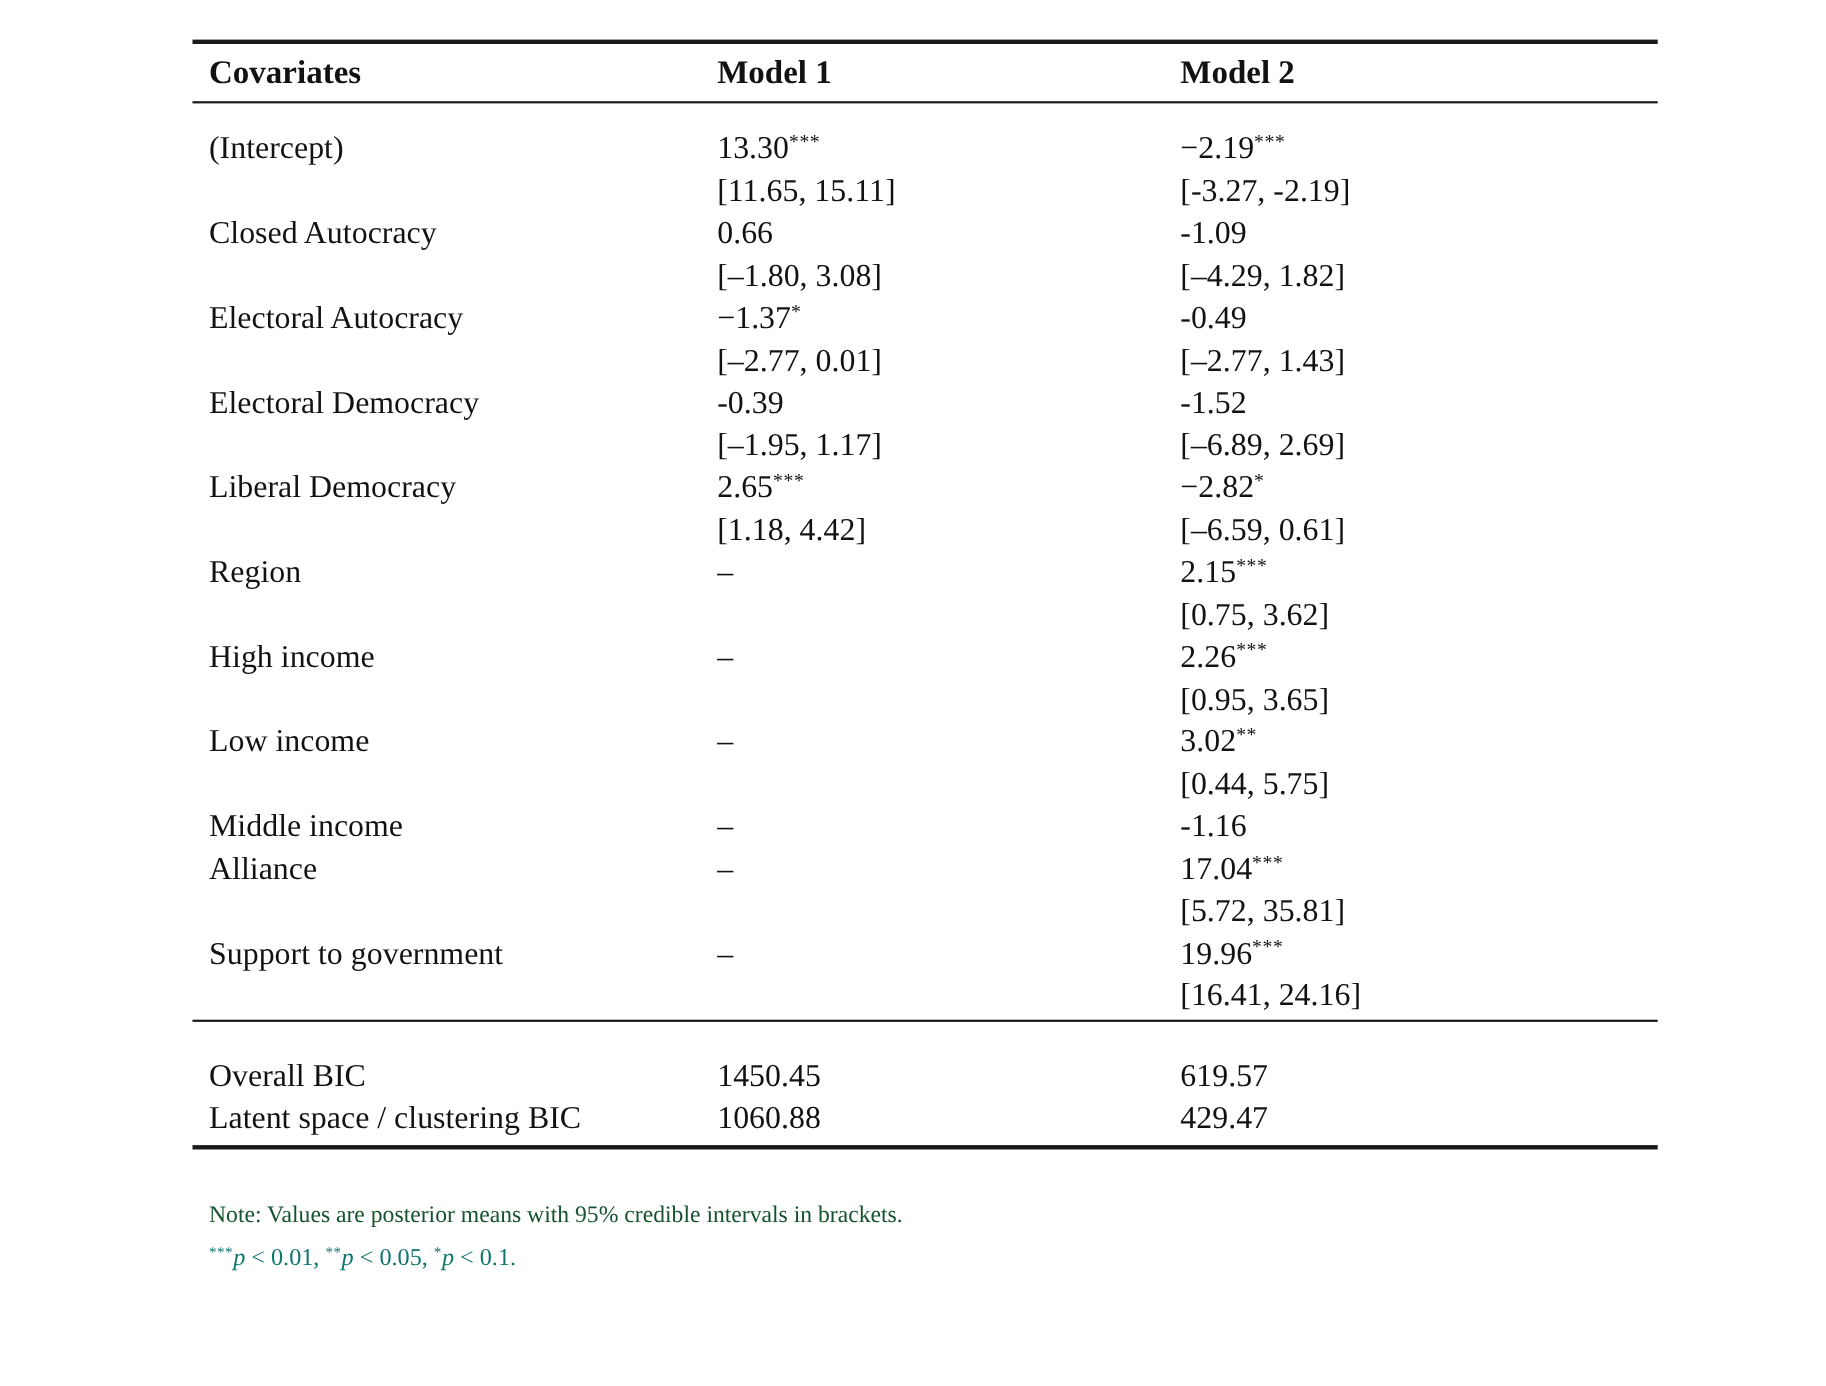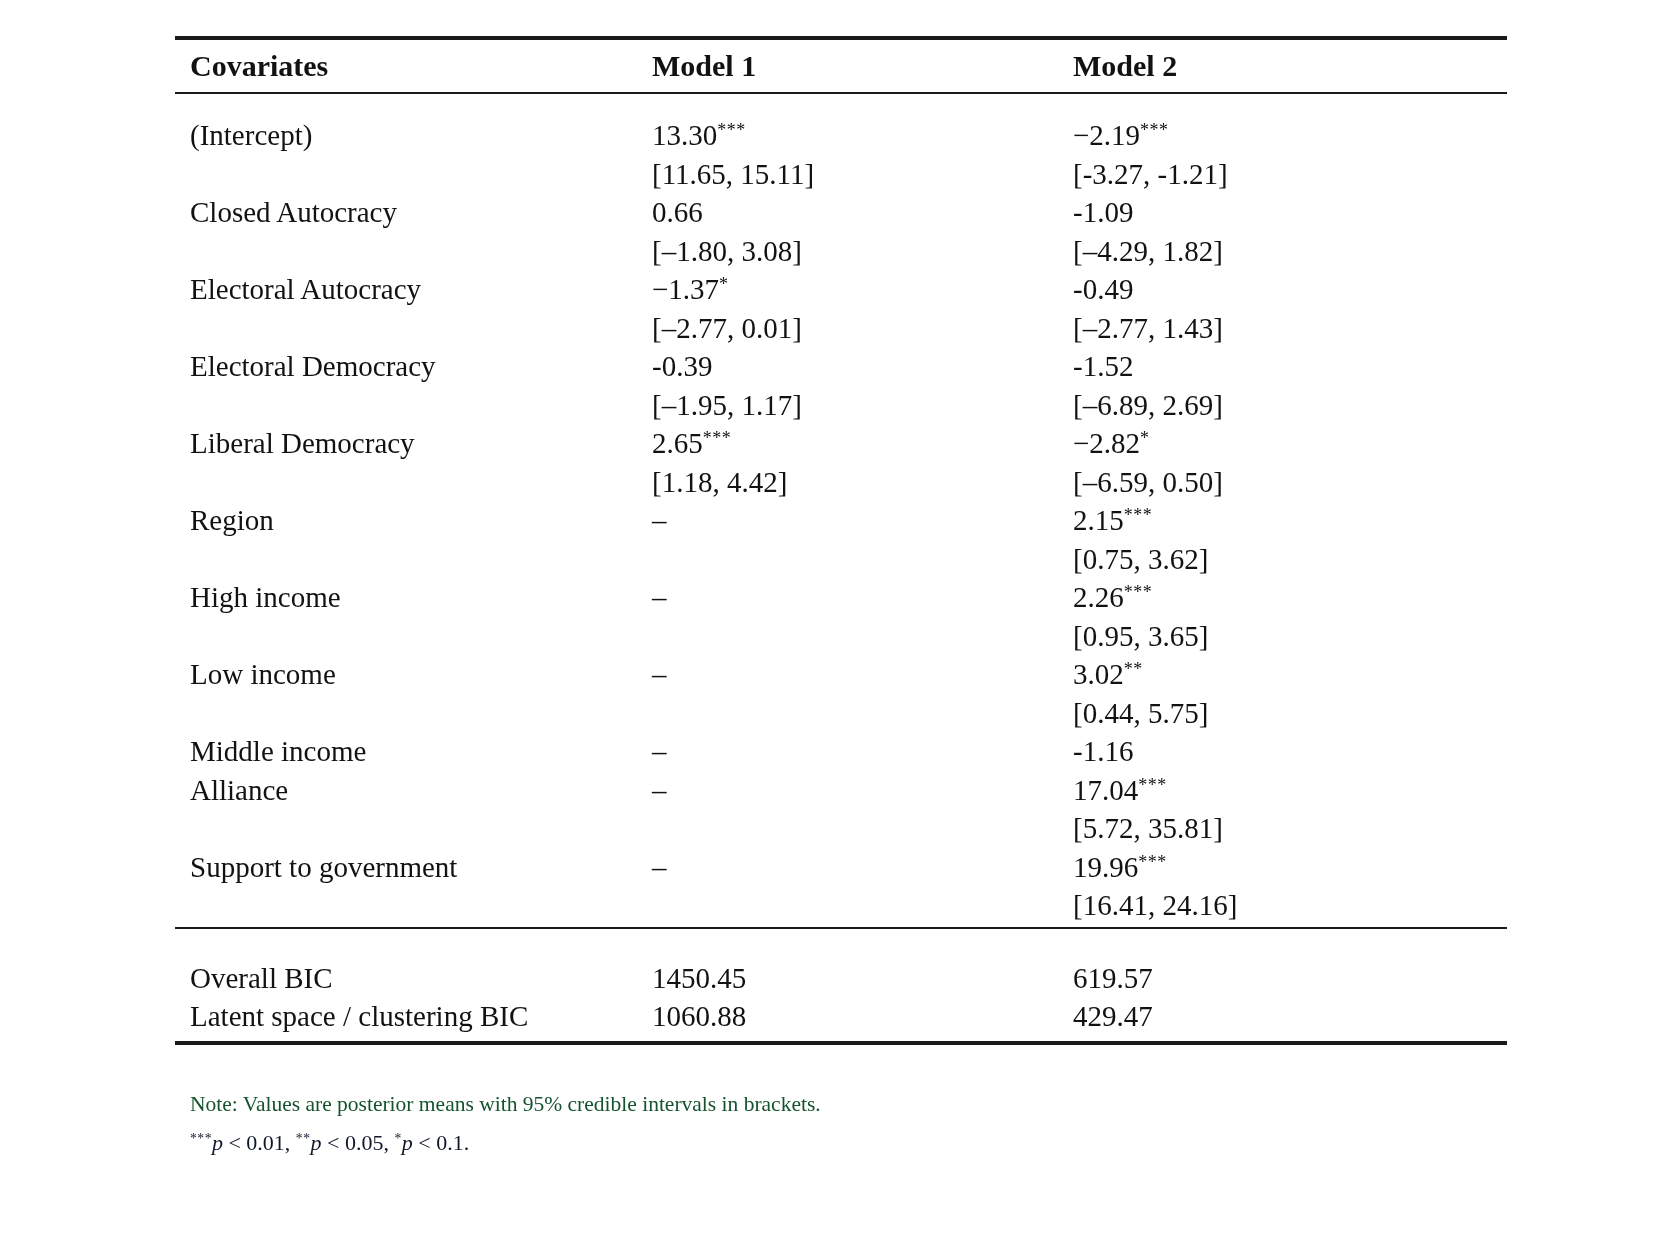--- a/index.html
+++ b/index.html
@@ -64,21 +64,21 @@
     left: 190px;
     top: 1092px;
     font-size: 21.5px;
     color: #14532d;
   }
   .note2 {
     position: absolute;
     left: 190px;
     top: 1130px;
     font-size: 22px;
-    color: #0f172a;
+    color: #0f766e;
   }
   .note2 i { font-family: "Liberation Serif", serif; }
 </style>
 </head>
 <body>
 
 <div class="page">
 
   <div class="tbl">
 
@@ -89,21 +89,21 @@
     </div>
 
     <div class="tbody">
 
       <div class="trow grid3">
         <div class="cell label pad-l">(Intercept)</div>
         <div class="cell"><span>13.30</span><sup class="star">***</sup></div>
         <div class="cell"><span>−2.19</span><sup class="star">***</sup></div>
         <div class="cell pad-l"></div>
         <div class="cell">[11.65, 15.11]</div>
-        <div class="cell">[-3.27, -1.21]</div>
+        <div class="cell">[-3.27, -2.19]</div>
       </div>
 
       <div class="trow grid3">
         <div class="cell label pad-l">Closed Autocracy</div>
         <div class="cell"><span>0.66</span><sup class="star"></sup></div>
         <div class="cell"><span>-1.09</span><sup class="star"></sup></div>
         <div class="cell pad-l"></div>
         <div class="cell">[–1.80, 3.08]</div>
         <div class="cell">[–4.29, 1.82]</div>
       </div>
@@ -125,21 +125,21 @@
         <div class="cell">[–1.95, 1.17]</div>
         <div class="cell">[–6.89, 2.69]</div>
       </div>
 
       <div class="trow grid3">
         <div class="cell label pad-l">Liberal Democracy</div>
         <div class="cell"><span>2.65</span><sup class="star">***</sup></div>
         <div class="cell"><span>−2.82</span><sup class="star">*</sup></div>
         <div class="cell pad-l"></div>
         <div class="cell">[1.18, 4.42]</div>
-        <div class="cell">[–6.59, 0.50]</div>
+        <div class="cell">[–6.59, 0.61]</div>
       </div>
 
       <div class="trow grid3">
         <div class="cell label pad-l">Region</div>
         <div class="cell"><span>–</span><sup class="star"></sup></div>
         <div class="cell"><span>2.15</span><sup class="star">***</sup></div>
         <div class="cell pad-l"></div>
         <div class="cell"></div>
         <div class="cell">[0.75, 3.62]</div>
       </div>

